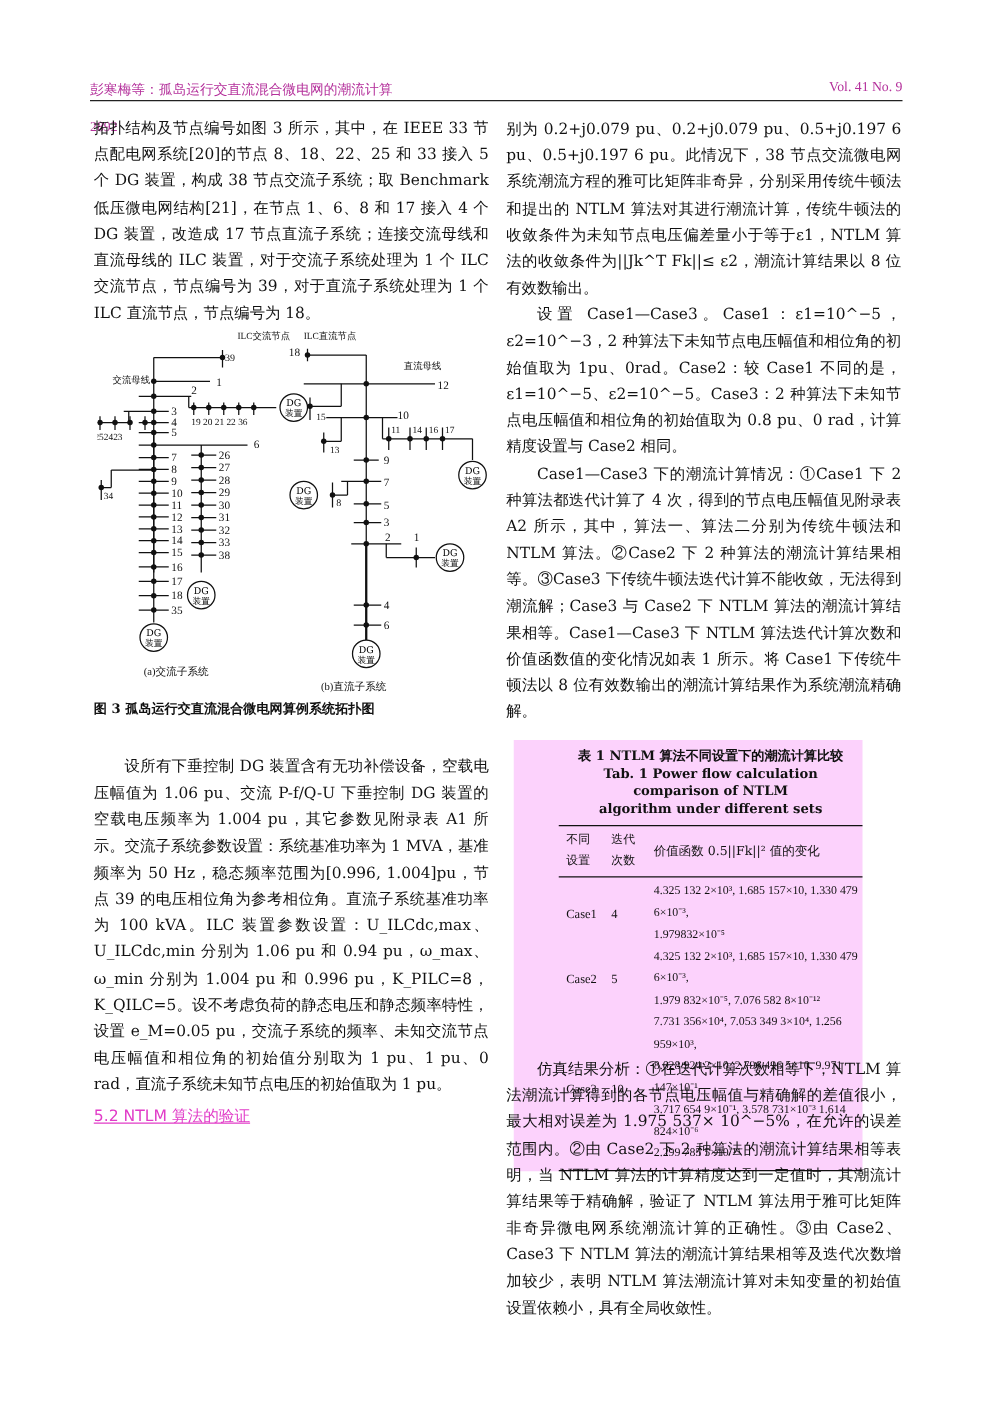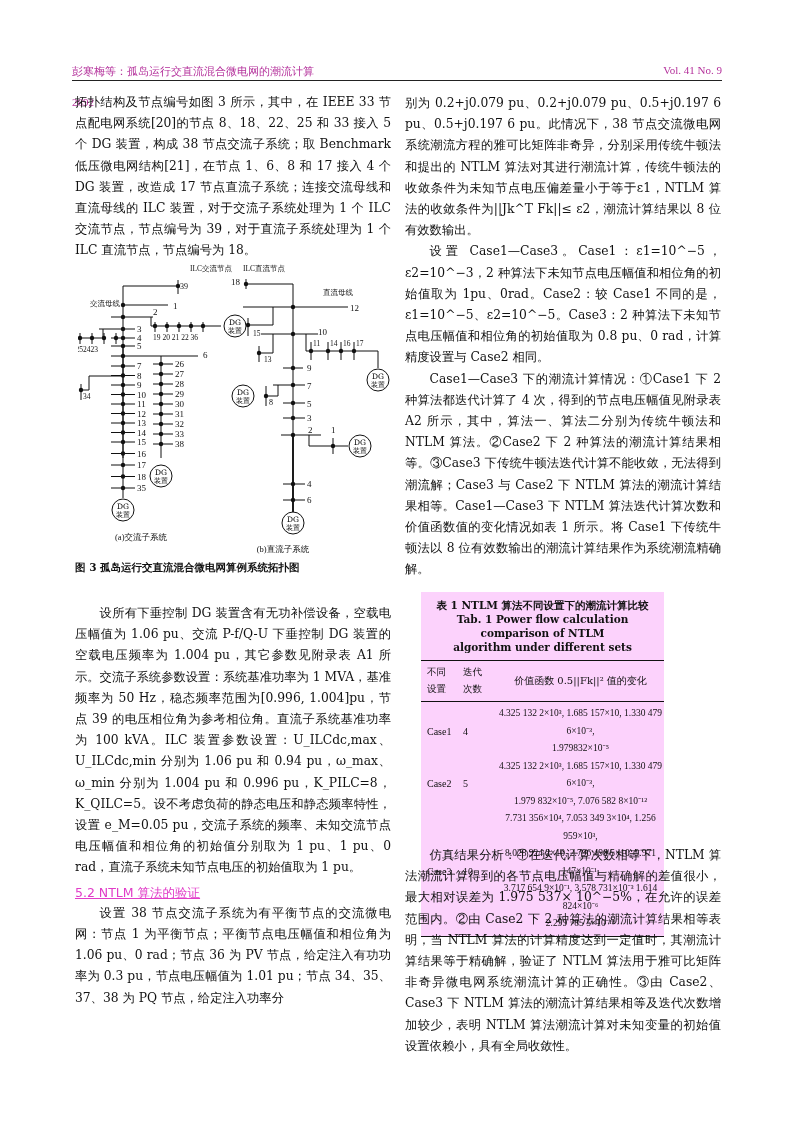--- a/index.html
+++ b/index.html
@@ -12,27 +12,27 @@
   .header .vol { position:absolute; right:0; top:2px; font-family:Liberation Serif, serif; }
   .col { position:absolute; width:316px; font-size:12.3px; line-height:21.2px; text-align:justify; }
   .colL { left:75px; top:92px; }
   .colR { left:405px; top:93px; }
   .p { margin:0; }
   .ind { text-indent:2em; }
   .sec { color:#e13cc8; font-family:"DejaVu Sans","Liberation Sans",sans-serif; font-size:12.5px; margin:0; }
   .fig { position:absolute; left:78px; top:258px; width:316px; height:300px; }
   .figcap { position:absolute; left:75px; top:560px; width:316px; font-size:10.5px; line-height:14px; font-weight:bold; }
   .figcap .en { font-family:"Liberation Serif",serif; }
-  .tbl { position:absolute; left:421px; top:592px; width:243px; background:#fcd2fc; font-size:10px; }
+  .tbl { position:absolute; left:411px; top:592px; width:243px; background:#fcd2fc; font-size:10px;padding-left:36px; }
   .tbl .cap { text-align:center; font-weight:bold; font-size:10.5px; line-height:14px; padding:6px 0 6px; }
   .tbl .rule { height:1.3px; background:#111; }
   .tbl .hrow { display:flex; align-items:center; height:40px; }
   .tbl .c1 { width:36px; padding-left:6px; }
   .tbl .c2 { width:34px; }
-  .tbl .c3 { flex:1; text-align:center; }
+  .tbl .c3 { flex:1; text-align:left; }
   .tbl .drow { display:flex; align-items:center; }
   .tbl .drow .c3 { line-height:17.5px; font-size:9.5px; font-family:"Liberation Serif",serif; }
   .tbl .c1,.tbl .c2 { font-family:"Liberation Serif",serif; }
   .tbl .h2 { line-height:17px; font-size:9.5px; }
 </style>
 </head>
 <body>
 
 <div class="header">
   <span class="pg">2892</span>
@@ -293,21 +293,20 @@
     </g>
   </svg>
 
 <div class="figcap">
   <div>图 3   孤岛运行交直流混合微电网算例系统拓扑图</div>
 </div>
 
 <div class="col colL" style="top:603px;">
   <p class="p ind">设所有下垂控制 DG 装置含有无功补偿设备，空载电压幅值为 1.06 pu、交流 P-f/Q-U 下垂控制 DG 装置的空载电压频率为 1.004 pu，其它参数见附录表 A1 所示。交流子系统参数设置：系统基准功率为 1 MVA，基准频率为 50 Hz，稳态频率范围为[0.996, 1.004]pu，节点 39 的电压相位角为参考相位角。直流子系统基准功率为 100 kVA。ILC 装置参数设置：U_ILCdc,max、U_ILCdc,min 分别为 1.06 pu 和 0.94 pu，ω_max、ω_min 分别为 1.004 pu 和 0.996 pu，K_PILC=8，K_QILC=5。设不考虑负荷的静态电压和静态频率特性，设置 e_M=0.05 pu，交流子系统的频率、未知交流节点电压幅值和相位角的初始值分别取为 1 pu、1 pu、0 rad，直流子系统未知节点电压的初始值取为 1 pu。</p>
   <p class="sec" style="margin-top:3px;text-decoration:underline;">5.2   NTLM 算法的验证</p>
-  <p class="p ind">设置 38 节点交流子系统为有平衡节点的交流微电网：节点 1 为平衡节点；平衡节点电压幅值和相位角为 1.06 pu、0 rad；节点 36 为 PV 节点，给定注入有功功率为 0.3 pu，节点电压幅值为 1.01 pu；节点 34、35、37、38 为 PQ 节点，给定注入功率分</p>
 </div>
 
 <div class="col colR">
   <p class="p">别为 0.2+j0.079 pu、0.2+j0.079 pu、0.5+j0.197 6 pu、0.5+j0.197 6 pu。此情况下，38 节点交流微电网系统潮流方程的雅可比矩阵非奇异，分别采用传统牛顿法和提出的 NTLM 算法对其进行潮流计算，传统牛顿法的收敛条件为未知节点电压偏差量小于等于ε1，NTLM 算法的收敛条件为||Jk^T Fk||≤ ε2，潮流计算结果以 8 位有效数输出。</p>
   <p class="p ind">设置 Case1—Case3。Case1：ε1=10^−5，ε2=10^−3，2 种算法下未知节点电压幅值和相位角的初始值取为 1pu、0rad。Case2：较 Case1 不同的是，ε1=10^−5、ε2=10^−5。Case3：2 种算法下未知节点电压幅值和相位角的初始值取为 0.8 pu、0 rad，计算精度设置与 Case2 相同。</p>
   <p class="p ind">Case1—Case3 下的潮流计算情况：①Case1 下 2 种算法都迭代计算了 4 次，得到的节点电压幅值见附录表 A2 所示，其中，算法一、算法二分别为传统牛顿法和 NTLM 算法。②Case2 下 2 种算法的潮流计算结果相等。③Case3 下传统牛顿法迭代计算不能收敛，无法得到潮流解；Case3 与 Case2 下 NTLM 算法的潮流计算结果相等。Case1—Case3 下 NTLM 算法迭代计算次数和价值函数值的变化情况如表 1 所示。将 Case1 下传统牛顿法以 8 位有效数输出的潮流计算结果作为系统潮流精确解。</p>
 </div>
 
 <div class="tbl">
   <div class="cap">

